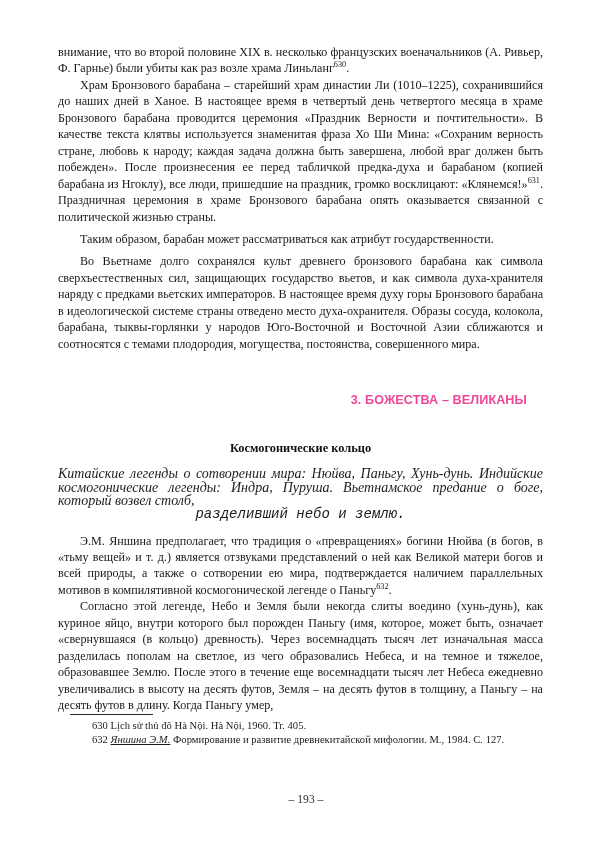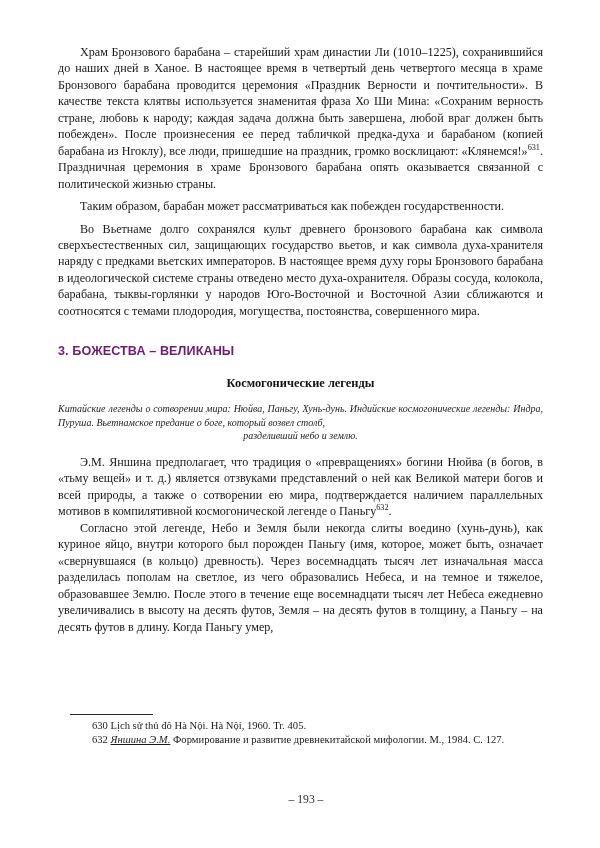--- a/index.html
+++ b/index.html
@@ -28,47 +28,48 @@
     line-height: 16.45px;
     text-align: justify;
     text-indent: 22px;
     color: #181818;
     -webkit-hyphens: none;
     hyphens: none;
   }
   p.body-par.no-indent { text-indent: 0; }
 
   .section-heading {
-    margin: 0;
+    margin: 16px;
     font-family: "Liberation Sans", "DejaVu Sans", sans-serif;
     font-weight: bold;
     font-size: 12.6px;
     letter-spacing: 0.1px;
-    text-align: left;
-    color: #701a75;
+    text-align: right;
+    color: #ec4899;
   }
   .sub-heading {
     margin: 0;
     font-family: "Liberation Serif", "DejaVu Serif", serif;
     font-weight: bold;
     font-size: 12.4px;
     text-align: center;
     color: #121212;
   }
   .abstract {
     margin: 0;
     font-style: italic;
-    font-size: 10px;
+    font-size: 14px;
     line-height: 13.6px;
     text-align: justify;
     color: #1c1c1c;
   }
   .abstract .last-line {
     display: block;
     text-align: center;
+    font-family: Liberation Mono, monospace;
   }
   .spacer-xs { height: 6px; }
   .spacer-sm { height: 11px; }
   .spacer-md { height: 18px; }
   .spacer-lg { height: 25px; }
 
   .footnotes {
     position: absolute;
     left: 70px;
     top: 714px;
@@ -106,38 +107,39 @@
     line-height: 0;
   }
 </style>
 </head>
 <body>
 
 <div class="page">
 
   <div class="content">
 
+    <p class="body-par no-indent"><span>внимание, что во второй половине XIX в. несколько французских военачальников (А. Ривьер, Ф. Гарнье) были убиты как раз возле храма Линьланг</span><sup>630</sup><span>.</span></p>
 
     <p class="body-par"><span>Храм Бронзового барабана – старейший храм династии Ли (1010–1225), сохранившийся до наших дней в Ханое. В настоящее время в четвертый день четвертого месяца в храме Бронзового барабана проводится церемония «Праздник Верности и почтительности». В качестве текста клятвы используется знаменитая фраза Хо Ши Мина: «Сохраним верность стране, любовь к народу; каждая задача должна быть завершена, любой враг должен быть побежден». После произнесения ее перед табличкой предка-духа и барабаном (копией барабана из Нгоклу), все люди, пришедшие на праздник, громко восклицают: «Клянемся!»</span><sup>631</sup><span>. Праздничная церемония в храме Бронзового барабана опять оказывается связанной с политической жизнью страны.</span></p>
 
     <div class="spacer-xs"></div>
 
-    <p class="body-par"><span>Таким образом, барабан может рассматриваться как побежден государственности.</span></p>
+    <p class="body-par"><span>Таким образом, барабан может рассматриваться как атрибут государственности.</span></p>
 
     <div class="spacer-xs"></div>
 
     <p class="body-par"><span>Во Вьетнаме долго сохранялся культ древнего бронзового барабана как символа сверхъестественных сил, защищающих государство вьетов, и как символа духа-хранителя наряду с предками вьетских императоров. В настоящее время духу горы Бронзового барабана в идеологической системе страны отведено место духа-охранителя. Образы сосуда, колокола, барабана, тыквы-горлянки у народов Юго-Восточной и Восточной Азии сближаются и соотносятся с темами плодородия, могущества, постоянства, совершенного мира.</span></p>
 
     <div class="spacer-lg"></div>
 
     <h2 class="section-heading">3. БОЖЕСТВА – ВЕЛИКАНЫ</h2>
 
     <div class="spacer-md"></div>
 
-    <h3 class="sub-heading">Космогонические легенды</h3>
+    <h3 class="sub-heading">Космогонические кольцо</h3>
 
     <div class="spacer-sm"></div>
 
     <p class="abstract"><span>Китайские легенды о сотворении мира: Нюйва, Паньгу, Хунь-дунь. Индийские космогонические легенды: Индра, Пуруша. Вьетнамское предание о боге, который возвел столб,</span><span class="last-line">разделивший небо и землю.</span></p>
 
     <div class="spacer-sm"></div>
 
     <p class="body-par"><span>Э.М. Яншина предполагает, что традиция о «превращениях» богини Нюйва (в богов, в «тьму вещей» и т. д.) является отзвуками представлений о ней как Великой матери богов и всей природы, а также о сотворении ею мира, подтверждается наличием параллельных мотивов в компилятивной космогонической легенде о Паньгу</span><sup>632</sup><span>.</span></p>
 
     <p class="body-par"><span>Согласно этой легенде, Небо и Земля были некогда слиты воедино (хунь-дунь), как куриное яйцо, внутри которого был порожден Паньгу (имя, которое, может быть, означает «свернувшаяся (в кольцо) древность). Через восемнадцать тысяч лет изначальная масса разделилась пополам на светлое, из чего образовались Небеса, и на темное и тяжелое, образовавшее Землю. После этого в течение еще восемнадцати тысяч лет Небеса ежедневно увеличивались в высоту на десять футов, Земля – на десять футов в толщину, а Паньгу – на десять футов в длину. Когда Паньгу умер,</span></p>

